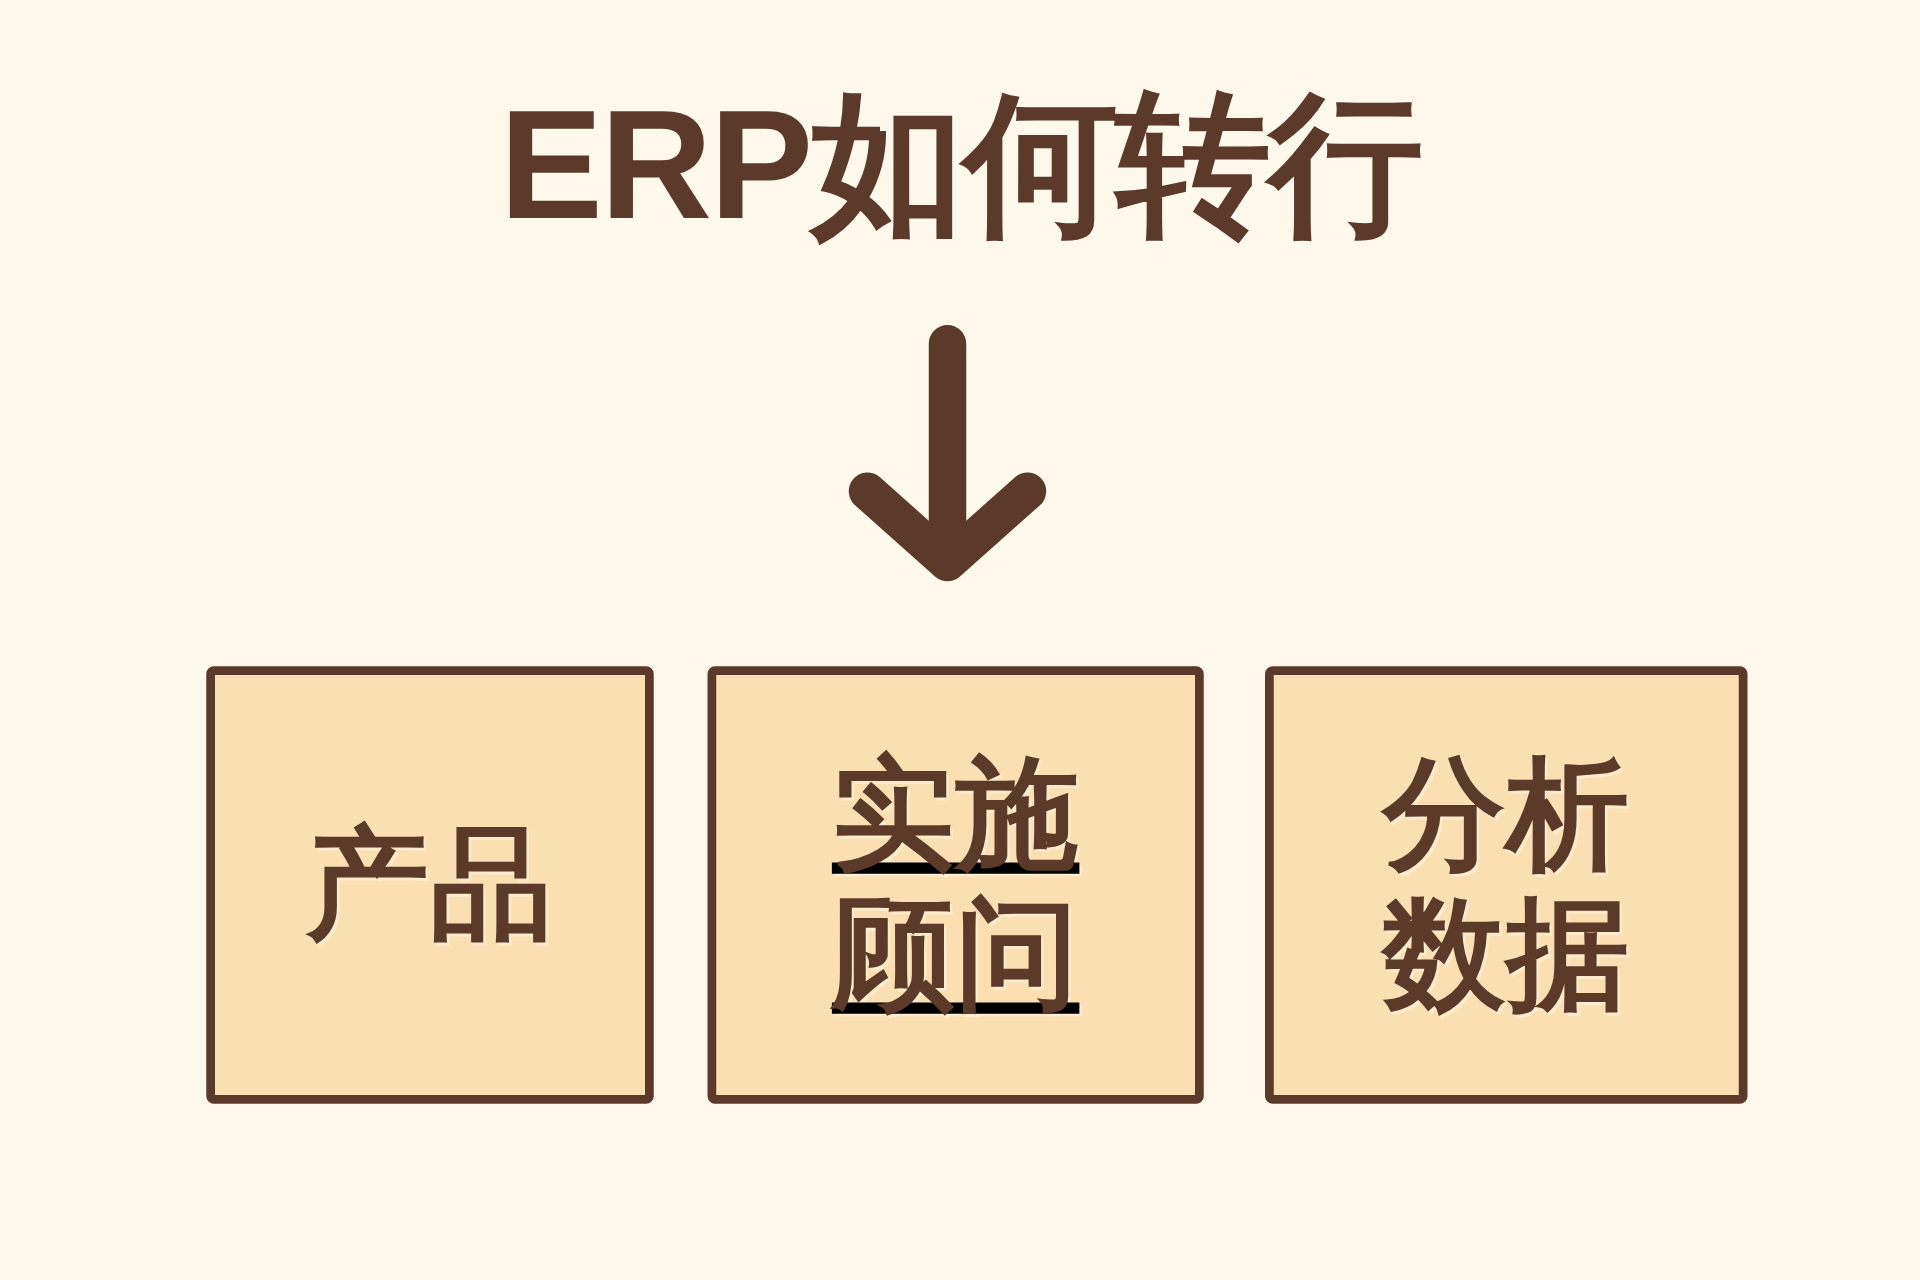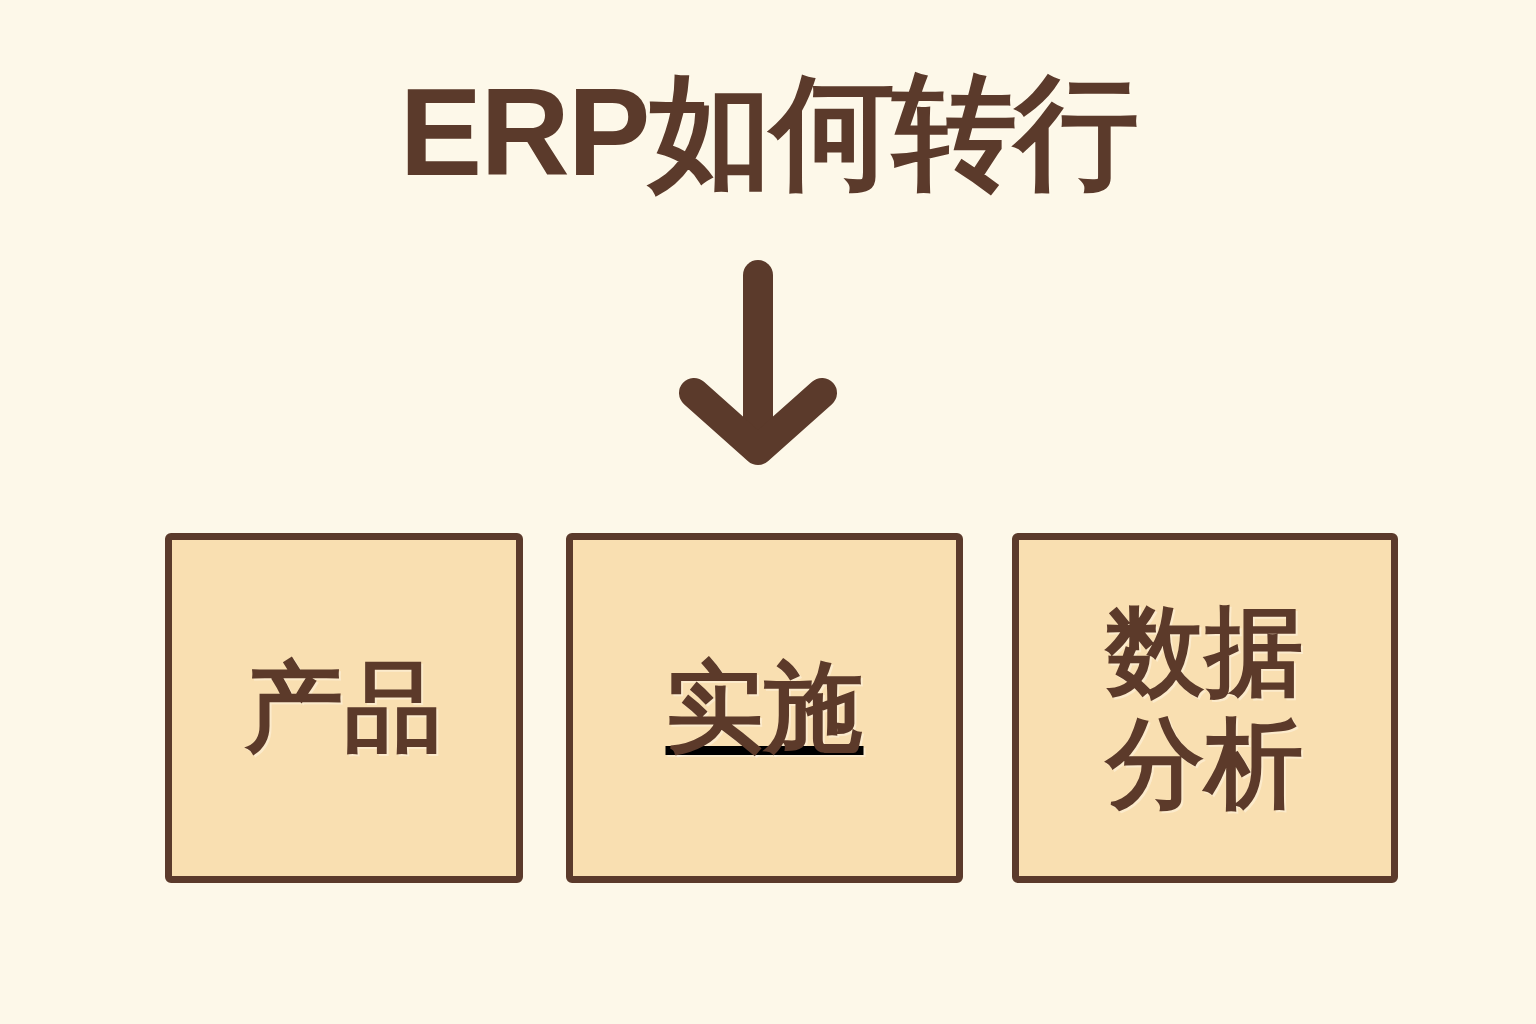--- a/index.html
+++ b/index.html
@@ -110,22 +110,23 @@
   </div>
 
   <div id="boxes">
 
     <div class="box box-0">
       <div class="box-line">产品</div>
     </div>
 
     <div class="box box-1">
       <div class="box-line">实施</div>
+      <div class="box-line">顾问</div>
     </div>
 
     <div class="box box-2">
+      <div class="box-line">分析</div>
       <div class="box-line">数据</div>
-      <div class="box-line">分析</div>
     </div>
 
   </div>
 
 </div>
 
 </body></html>

